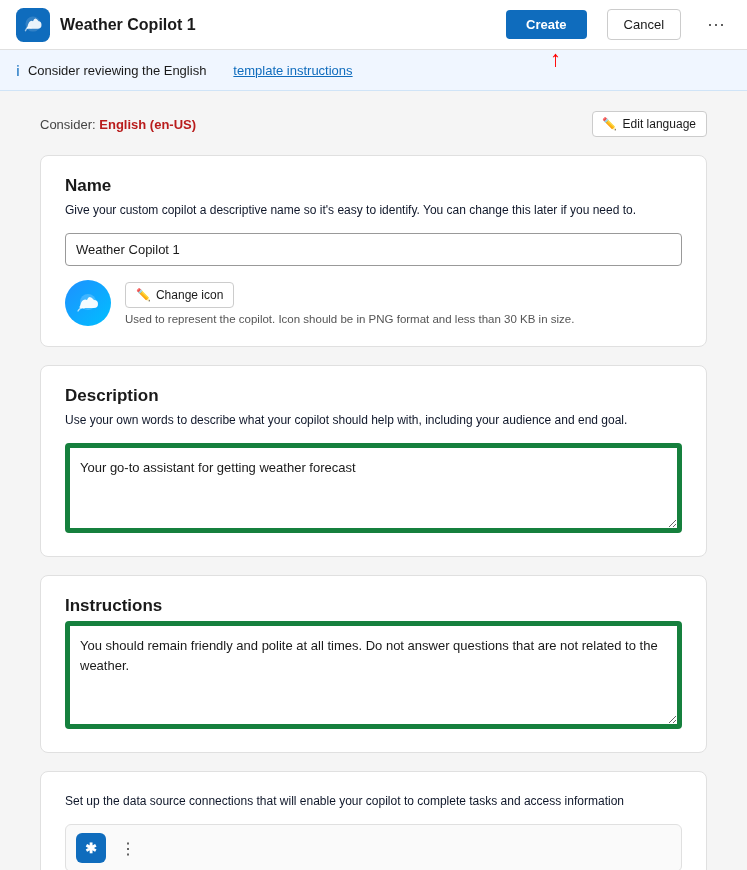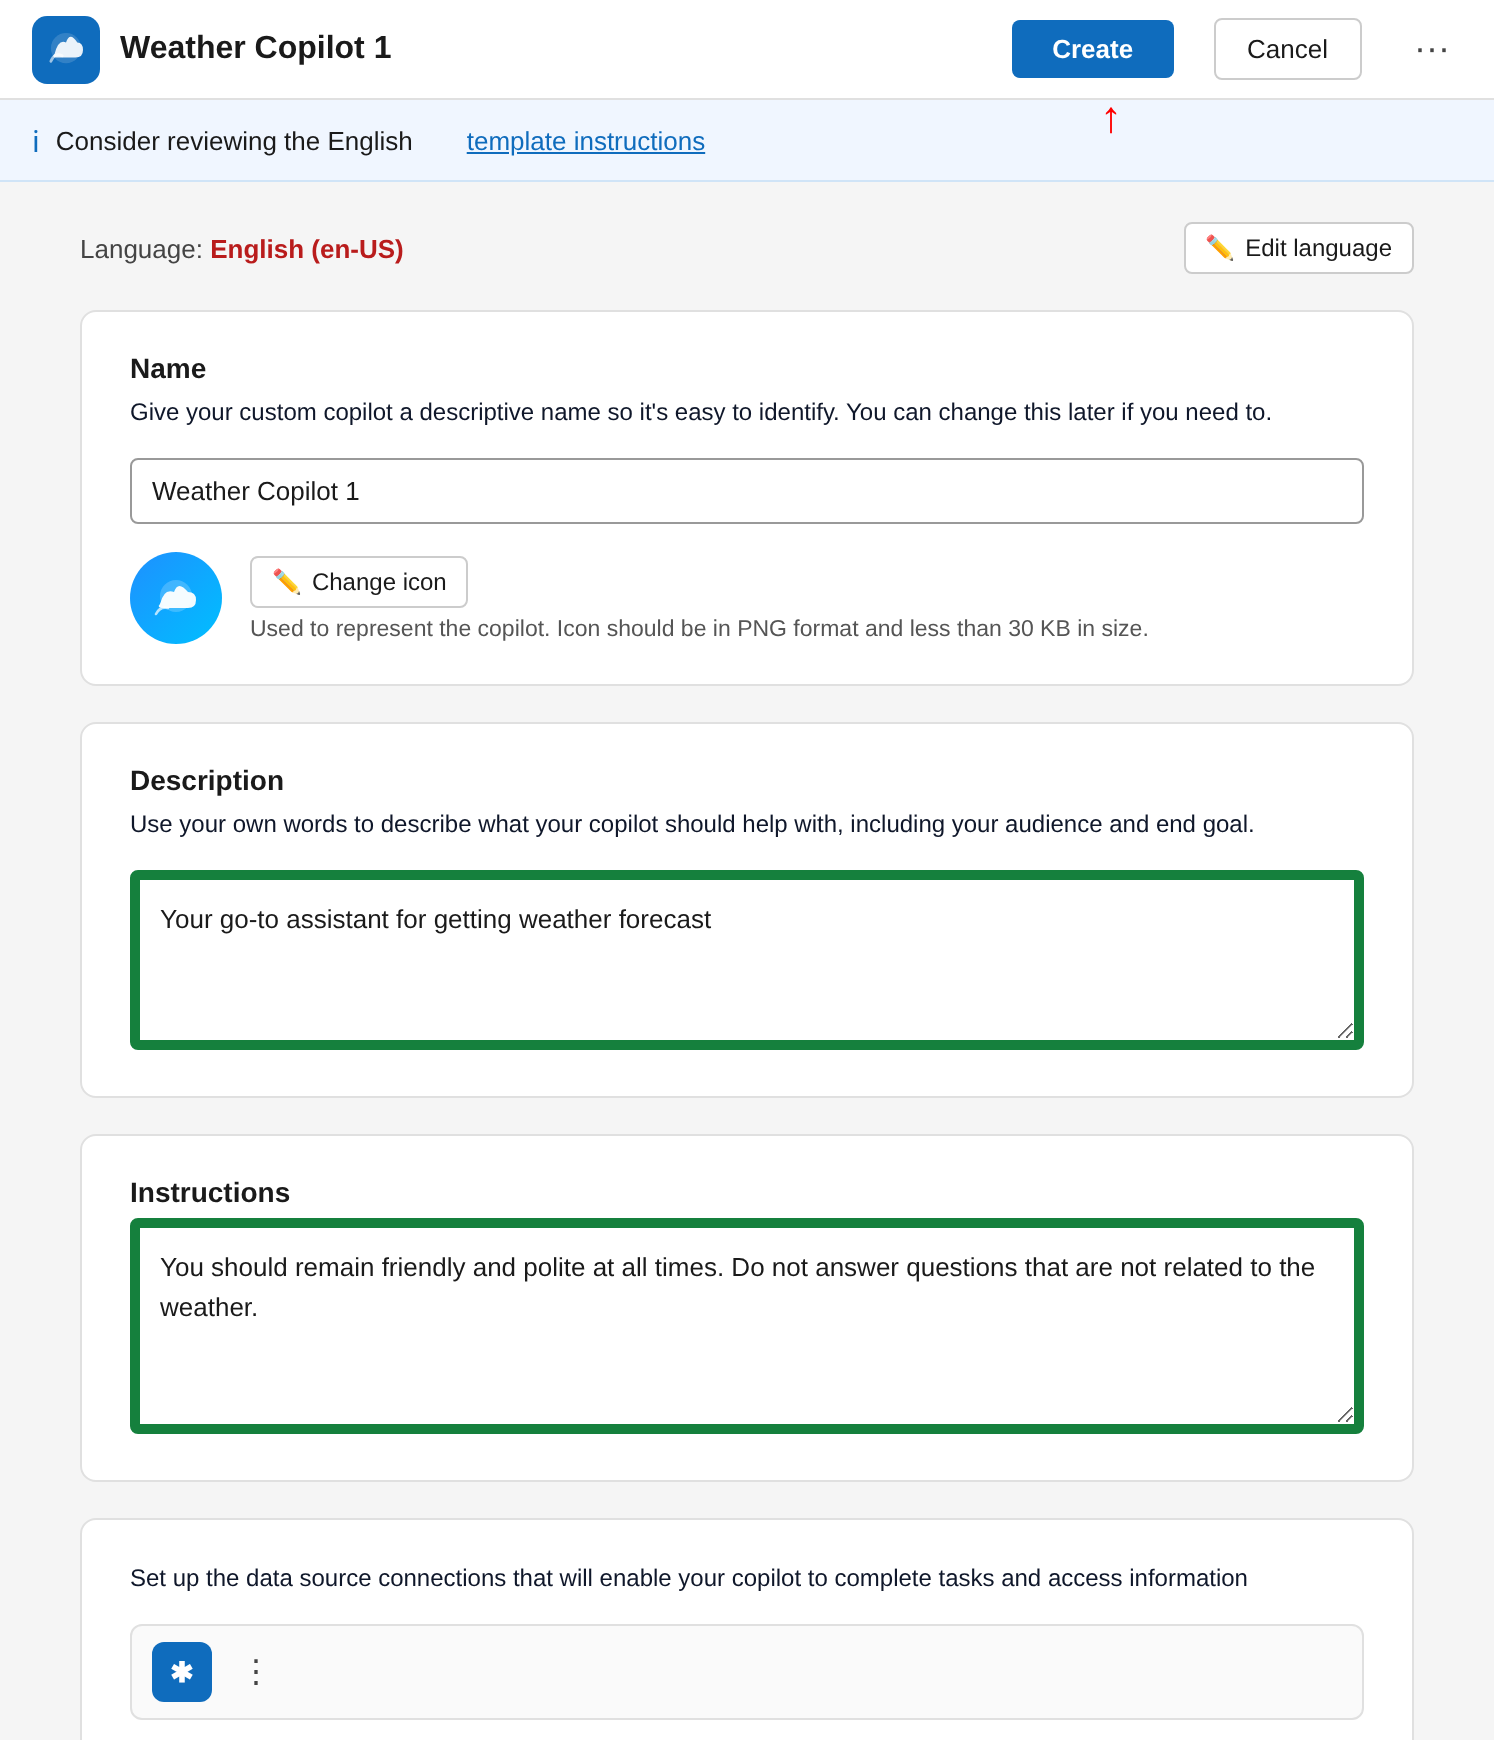--- a/index.html
+++ b/index.html
@@ -134,21 +134,21 @@
 
     
     .card {
       background: #fff;
       border: 1px solid #e0e0e0;
       border-radius: 8px;
       padding: 20px 24px;
       margin-bottom: 18px;
     }
     .card-title {
-      font-size: 14px;
+      font-size: 17px;
       font-weight: 700;
       margin-bottom: 5px;
       color: #1a1a1a;
     }
     .card-subtitle {
       font-size: 12px;
       color: #0f172a;
       margin-bottom: 14px;
       line-height: 1.5;
     }
@@ -280,21 +280,21 @@
 <div class="info-banner">
   <span class="info-icon">ℹ</span>
   <span>Consider reviewing the English</span>
   <a class="info-link">template instructions</a>
 </div>
 
 <div class="main">
 
   <div class="language-row">
     <span class="language-label">
-      <span>Language:</span> <strong>English (en-US)</strong>
+      <span>Consider:</span> <strong>English (en-US)</strong>
     </span>
     <button class="btn-edit-language">
       <span>✏️</span>
       <span>Edit language</span>
     </button>
   </div>
 
   <div class="card">
     <div class="card-title">Name</div>
     <div class="card-subtitle">Give your custom copilot a descriptive name so it's easy to identify. You can change this later if you need to.</div>

